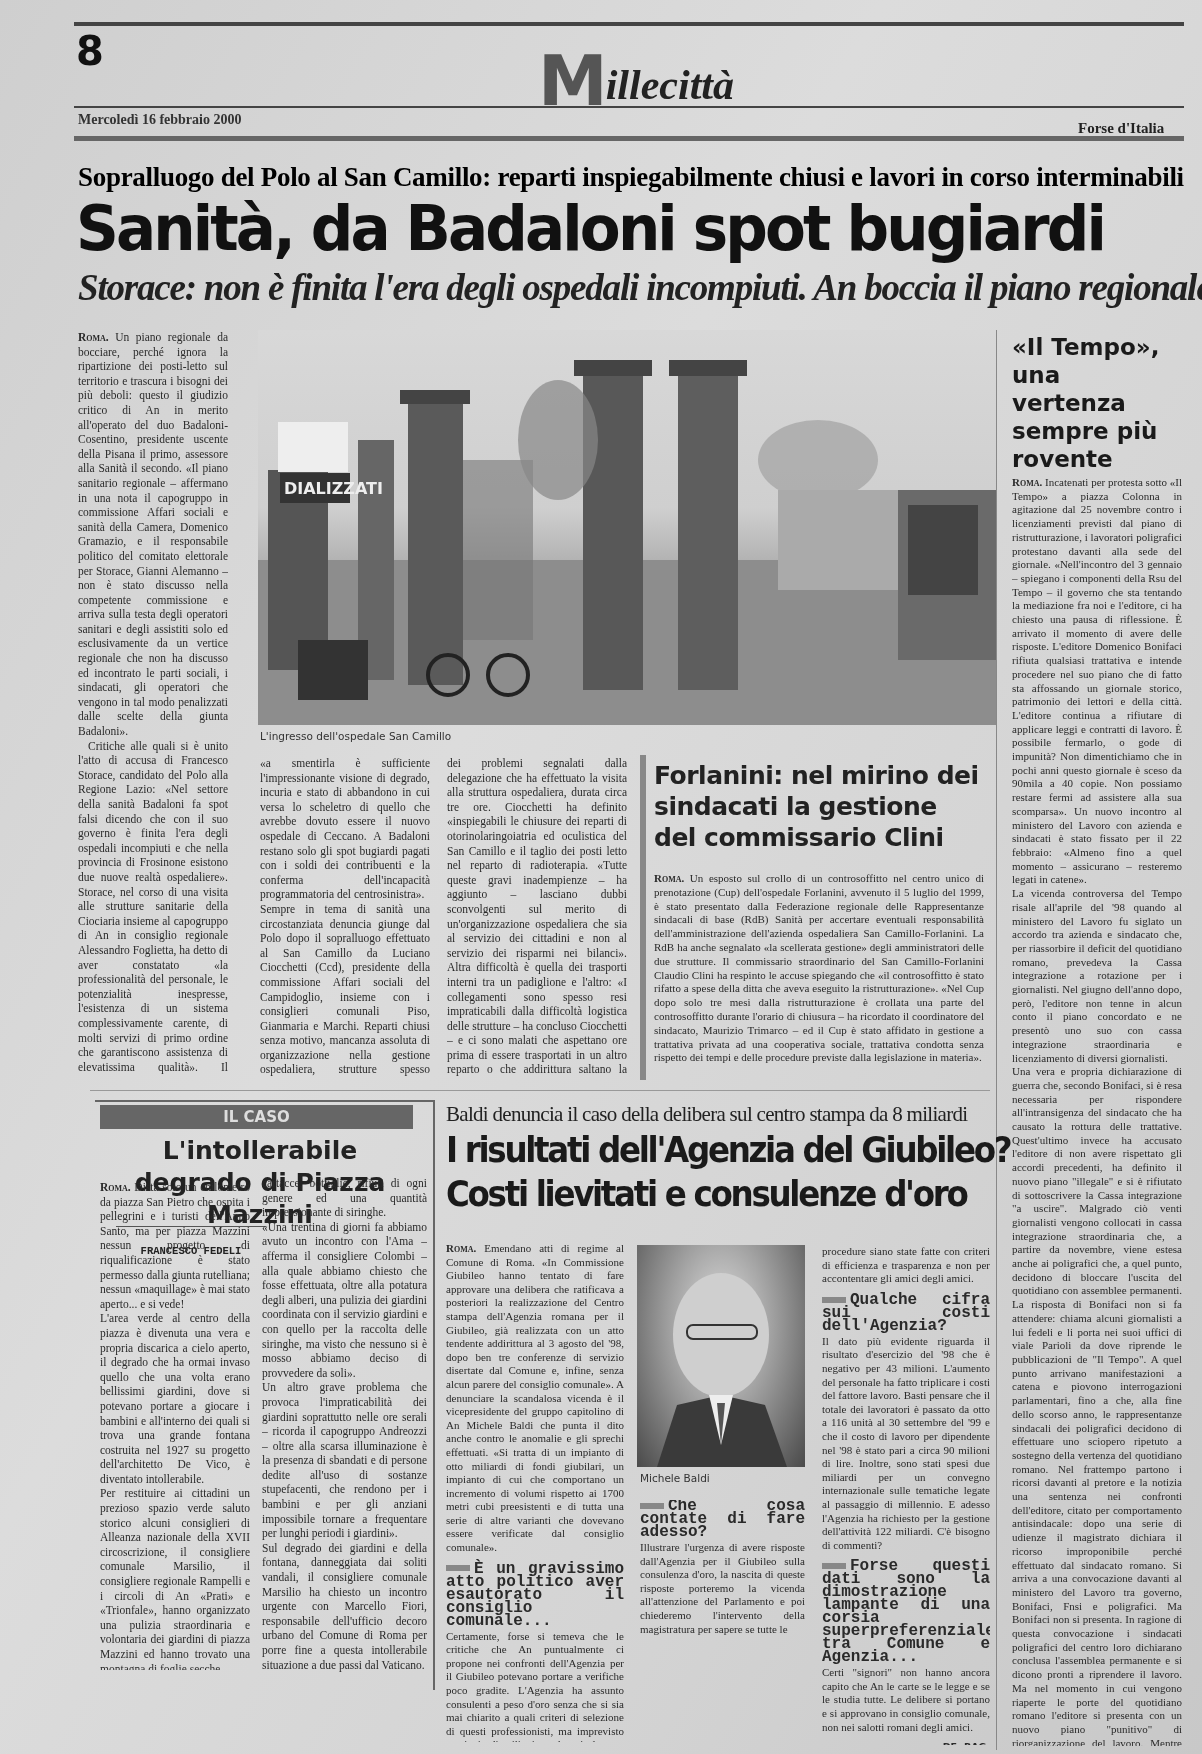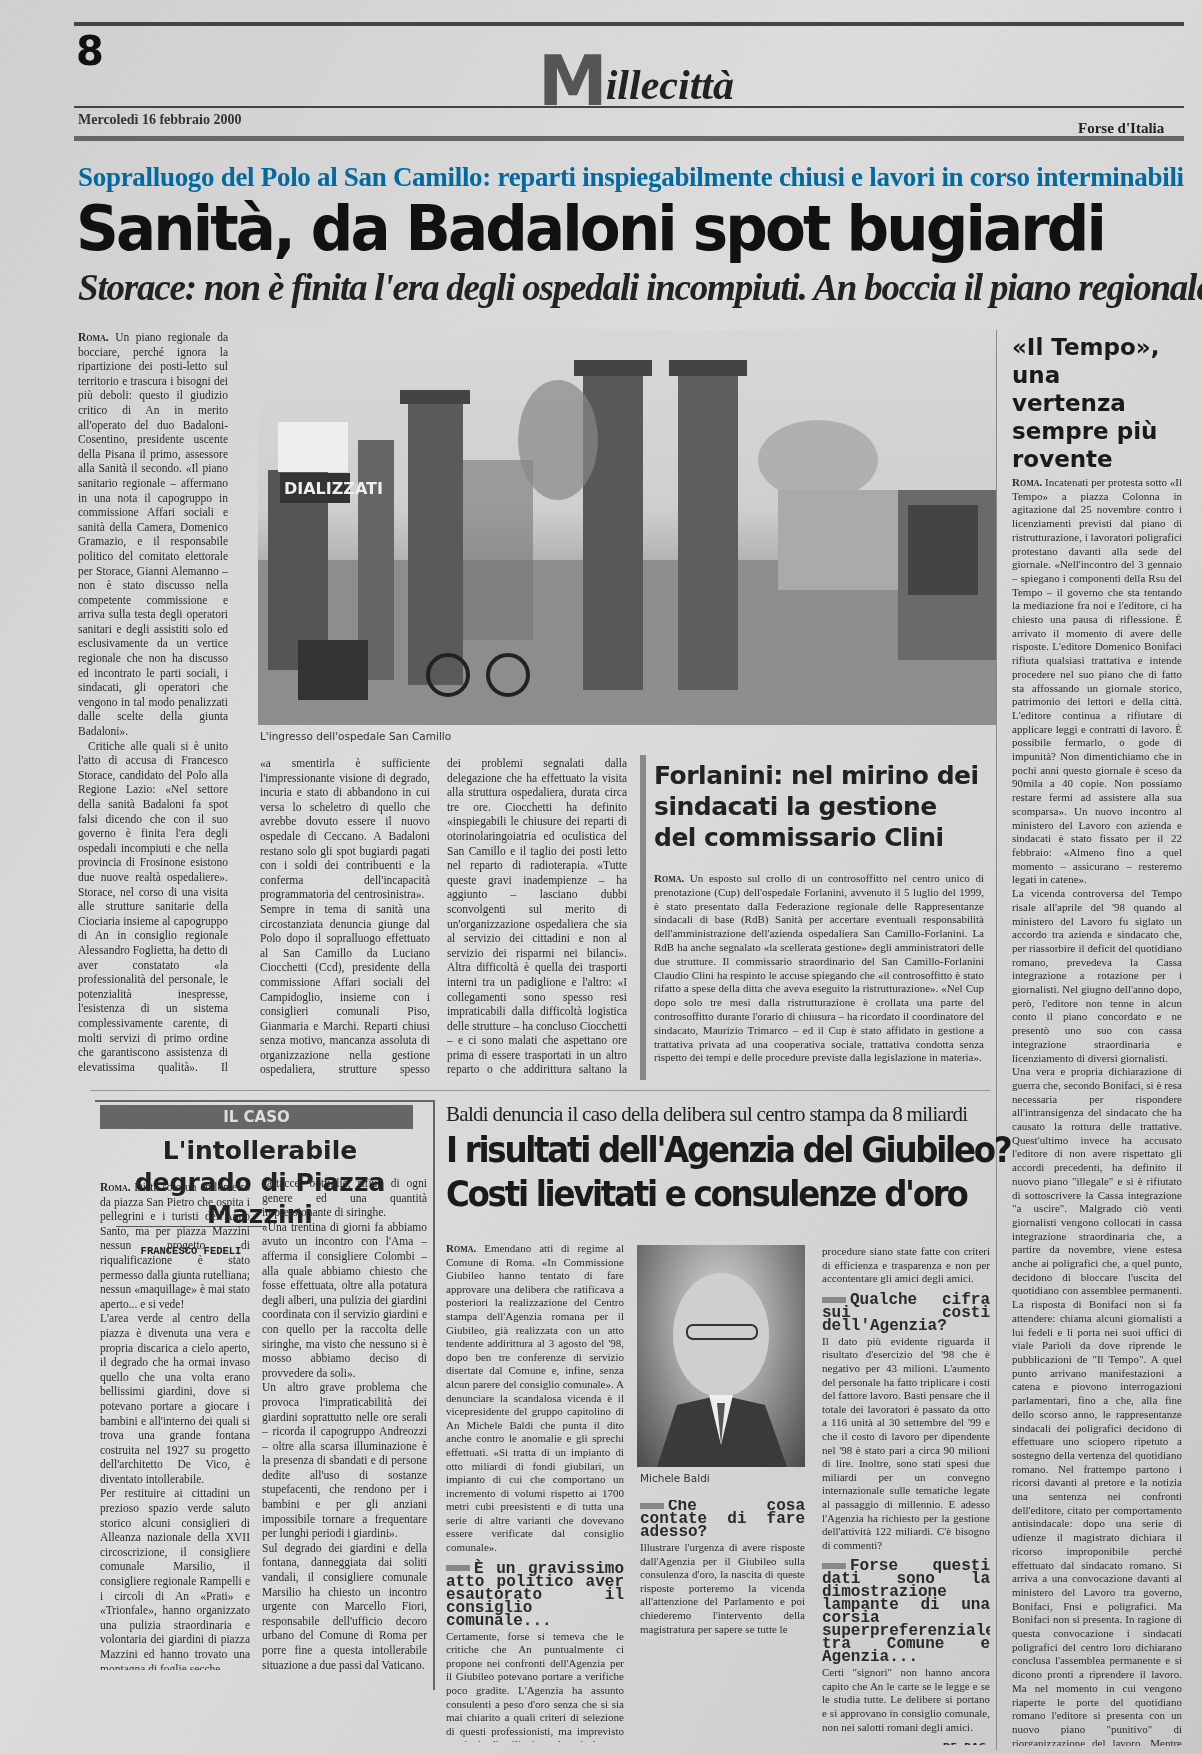--- a/index.html
+++ b/index.html
@@ -10,21 +10,21 @@
     color: #222;
     position: relative;
   }
   .abs { position: absolute; font-weight: bold; }
   .rule { position: absolute; background: #444; }
   .page-num { left: 76px; top: 28px; font-family: "DejaVu Sans", sans-serif; font-weight: bold; font-size: 40px; color: #111; }
   .masthead { left: 538px; top: 40px; font-family: "Liberation Serif", serif; font-style: italic; font-weight: bold; font-size: 42px; color: #222; }
   .masthead .big-m { font-style: normal; font-size: 70px; color: #555; font-family: "DejaVu Sans", sans-serif; font-weight: bold; letter-spacing: -2px; vertical-align: -6px; }
   .date { left: 78px; top: 112px; font-size: 14px; color: #333; }
   .paper-name { left: 1078px; top: 120px; font-size: 15px; font-weight: bold; color: #222; }
-  .kicker { left: 78px; top: 162px; font-size: 27px; color: #0369a1; white-space: nowrap; letter-spacing: -0.3px; }
+  .kicker { left: 78px; top: 162px; font-size: 27px; color: #000000; white-space: nowrap; letter-spacing: -0.3px; }
   .headline { left: 76px; top: 192px; font-family: "DejaVu Sans", sans-serif; font-weight: bold; font-size: 62px; color: #111; white-space: nowrap; letter-spacing: -3px; transform: scaleX(0.96); transform-origin: left; }
   .subhead { left: 78px; top: 266px; font-style: italic; font-size: 37px; color: #222; white-space: nowrap; letter-spacing: -1.2px; }
   .col { position: absolute; font-size: 11.5px; line-height: 14.6px; text-align: justify; color: #2a2a2a; hyphens: auto; }
   .col .lead { font-variant: small-caps; font-weight: bold; }
   .photo { position: absolute; overflow: hidden; }
   .caption { position: absolute; font-family: "DejaVu Sans", sans-serif; font-size: 10.5px; color: #333; }
   .side-title { position: absolute; font-family: "DejaVu Sans", sans-serif; font-weight: bold; font-size: 23px; line-height: 28px; color: #1a1a1a; }
   .forlanini-box { position: absolute; left: 640px; top: 755px; width: 350px; height: 325px; border-left: 6px solid #888; }
   .forl-title { position: absolute; left: 654px; top: 760px; width: 330px; font-family: "DejaVu Sans", sans-serif; font-weight: bold; font-size: 25px; line-height: 31px; color: #222; letter-spacing: -0.5px; }
   .caso-box { position: absolute; left: 95px; top: 1100px; width: 340px; height: 590px; border: 2px solid #666; border-left: none; border-bottom: none; }

